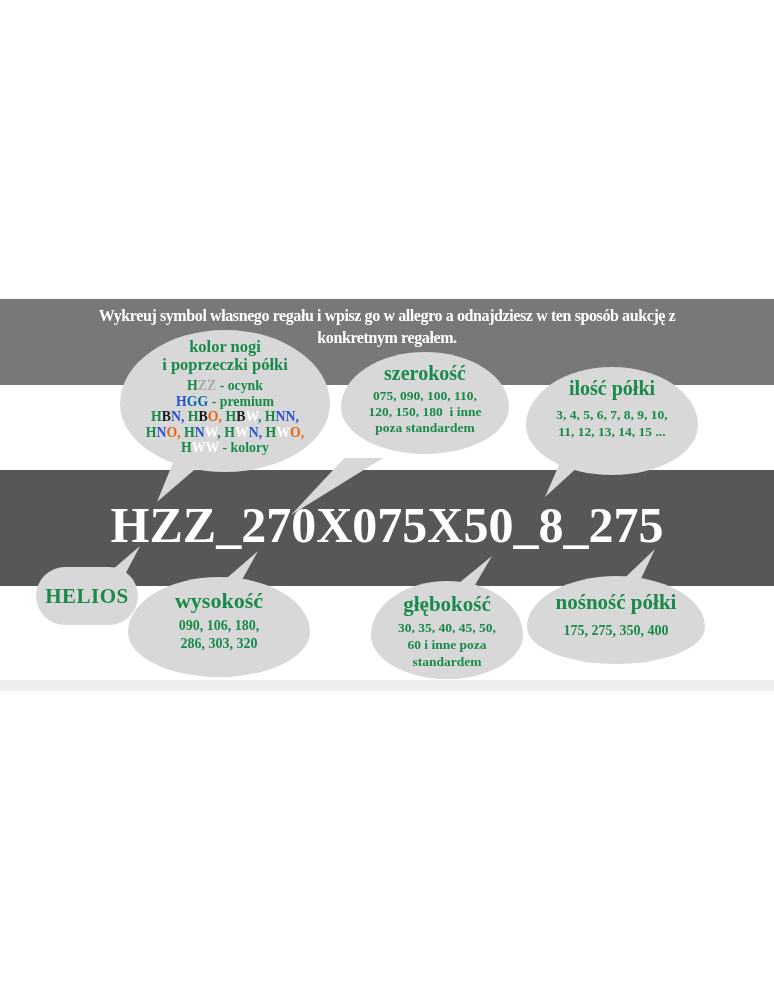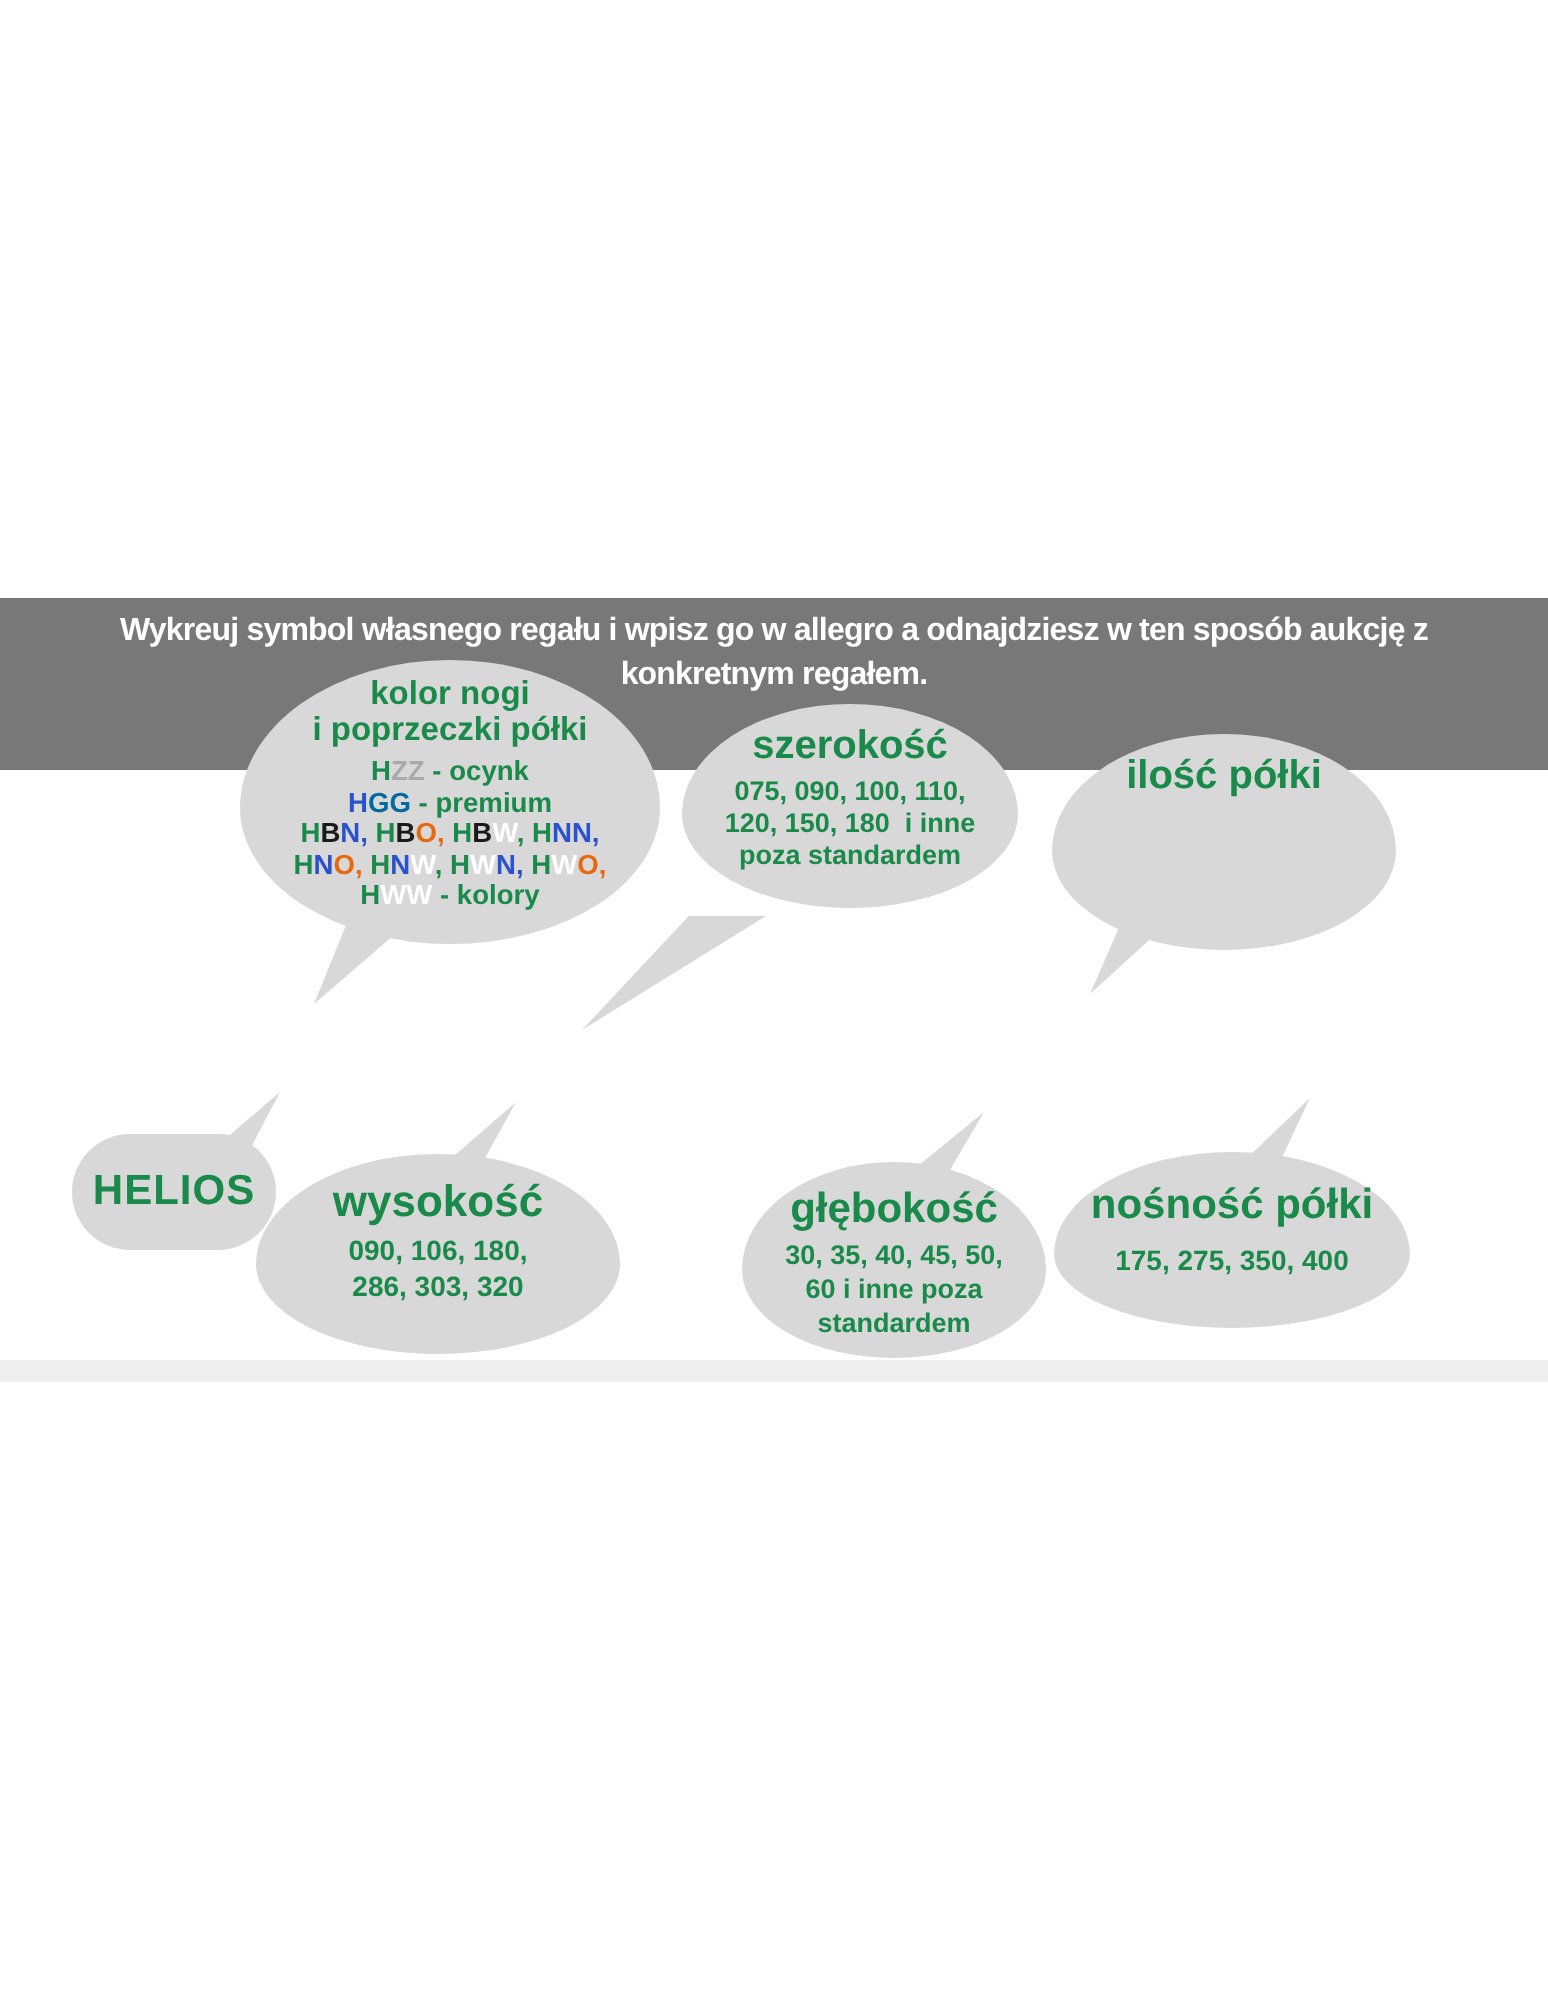--- a/index.html
+++ b/index.html
@@ -1,18 +1,18 @@
 <!DOCTYPE html>
 <html style="--c-topbar_bg: #787878; --c-band_bg: #575757; --c-bubble_bg: #d8d8d8; --c-strip_bg: #eeeeee; --c-white: #ffffff; --c-green: #1a8a4a; --c-blue: #2b52cc; --c-orange: #e8680f; --c-zinc: #a9a9a9; --c-black: #1a1a1a;"><head>
 <meta charset="utf-8">
 <style>
   html,body{margin:0;padding:0;}
   .canvas{
     position:relative;width:774px;height:1000px;background:#ffffff;overflow:hidden;
-    font-family:Liberation Sans, sans-serif;
+    font-family:Liberation Serif, serif;
   }
   
   .topbar{
     position:absolute;left:0;top:299px;width:774px;height:86px;
     background:var(--c-topbar_bg);z-index:1;
   }
   .topbar .txt{
     padding-top:6px;text-align:center;color:var(--c-white);
     font-weight:bold;font-size:16px;letter-spacing:-0.4px;line-height:22px;
   }
@@ -73,20 +73,23 @@
 
 <div class="canvas">
 
   <div class="topbar">
     <div class="txt">
         <div>Wykreuj symbol własnego regału i wpisz go w allegro a odnajdziesz w ten sposób aukcję z</div>
         <div>konkretnym regałem.</div>
       </div>
   </div>
 
+  <div class="darkband">
+    <div class="code-text">HZZ_270X075X50_8_275</div>
+  </div>
 
   <div class="bottomstrip"></div>
 
   <div class="tail t-kolor"></div>
   <div class="tail t-szer"></div>
   <div class="tail t-ilosc"></div>
   <div class="tail t-helios"></div>
   <div class="tail t-wys"></div>
   <div class="tail t-gleb"></div>
   <div class="tail t-nos"></div>
@@ -109,20 +112,24 @@
     <div class="b-title">szerokość</div>
     <div class="values">
         <div>075, 090, 100, 110,</div>
         <div>120, 150, 180&nbsp; i inne</div>
         <div>poza standardem</div>
       </div>
   </div>
 
   <div class="bubble b-ilosc">
     <div class="b-title">ilość półki</div>
+    <div class="values">
+        <div>3, 4, 5, 6, 7, 8, 9, 10,</div>
+        <div>11, 12, 13, 14, 15 ...</div>
+      </div>
   </div>
 
   <div class="bubble b-helios">
     <div>HELIOS</div>
   </div>
 
   <div class="bubble b-wys">
     <div class="b-title">wysokość</div>
     <div class="values">
         <div>090, 106, 180,</div>

